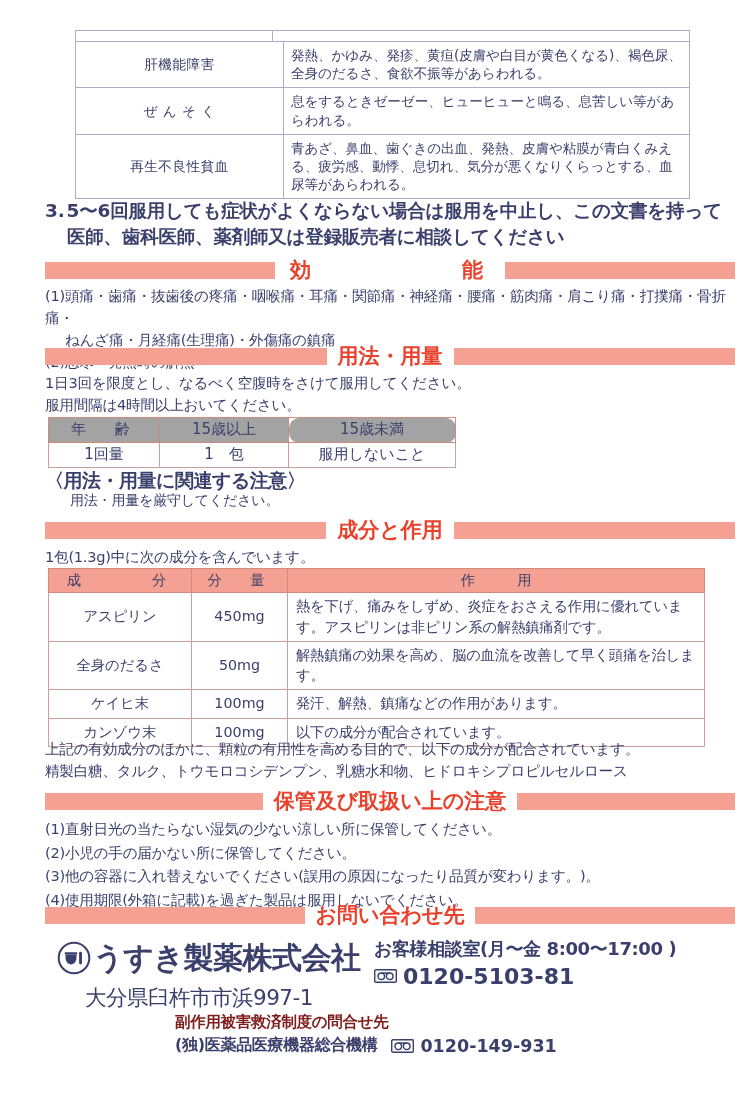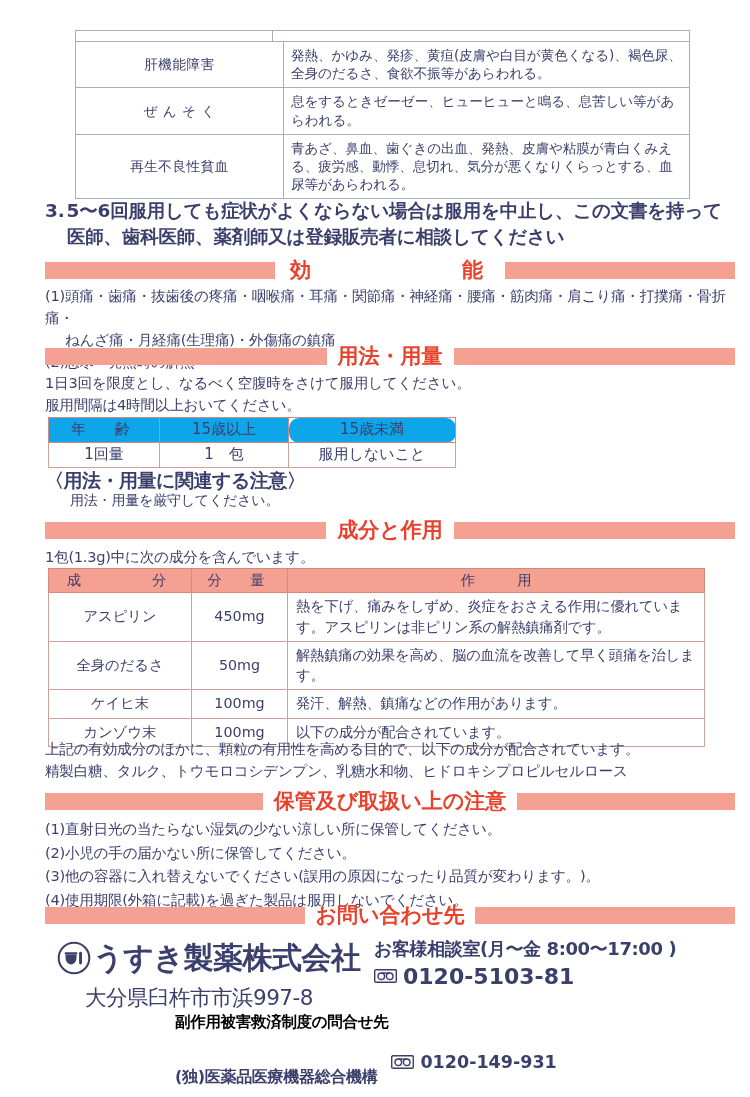--- a/index.html
+++ b/index.html
@@ -85,21 +85,21 @@
     width:404px;
   }
   .dose-table td{
     border:1px solid #c9a29c;
     text-align:center;
     font-size:15px;
     color:#3b3f6b;
     height:21px;
     padding:1px 0 2px 0;
   }
-  .dose-table tr.hdr td{background:#0ea5e9;border-color:#d08a7e;}
+  .dose-table tr.hdr td{background:#a3a3a3;border-color:#d08a7e;}
   .dose-table td.c1{width:110px;}
   .dose-table td.c2{width:128px;}
   .dose-table td.c3{width:166px;border-radius:10px;}
   .sp-wide{letter-spacing:7px;padding-left:7px;}
 
   
   .sub-head{
     position:absolute;left:45px;
     font-size:19px;font-weight:bold;color:#3b3f6b;letter-spacing:-0.5px;
   }
@@ -143,23 +143,23 @@
     position:absolute;left:85px;top:983px;
     font-size:21.5px;color:#3b3f6b;letter-spacing:-0.5px;
   }
   .contact-block{position:absolute;left:374px;top:938px;}
   .contact-l1{font-size:18px;font-weight:bold;color:#3b3f6b;letter-spacing:-0.4px;line-height:1.25;white-space:nowrap;}
   .contact-l2{display:flex;align-items:center;margin-top:3px;}
   .tel-num{font-size:22px;font-weight:bold;color:#3b3f6b;letter-spacing:0px;margin-left:6px;}
   .freedial{width:23px;height:14px;flex:0 0 auto;}
 
   .pmda-block{position:absolute;left:175px;top:1012px;}
-  .pmda-l1{font-size:15.5px;font-weight:bold;color:#000000;letter-spacing:-0.3px;}
+  .pmda-l1{font-size:15.5px;font-weight:bold;color:#7f1d1d;letter-spacing:-0.3px;}
   .pmda-l2{display:flex;align-items:center;margin-top:2px;}
-  .pmda-name{font-size:16px;font-weight:bold;color:#3b3f6b;letter-spacing:-0.3px;margin-top:32px;}
+  .pmda-name{font-size:16px;font-weight:bold;color:#3b3f6b;letter-spacing:-0.3px;}
   .pmda-tel{font-size:17.5px;font-weight:bold;color:#3b3f6b;margin-left:6px;}
   .pmda-l2 .freedial{margin-left:14px;}
 </style>
 </head>
 <body>
 
 <div class="page">
 
   <div class="se-top-line"></div>
   <div class="se-vert-l"></div>
@@ -294,21 +294,21 @@
   <div class="logo-wrap">
     <svg class="logo-mark" viewBox="0 0 40 40">
       <circle cx="20" cy="20" r="18" fill="none" stroke="#3b3f6b" stroke-width="2.4"></circle>
       <path d="M10 16 h13 v2.5 c0 5.5 -2.6 9 -6.5 9 s-6.5 -3.5 -6.5 -9 z" fill="#3b3f6b"></path>
       <rect x="9" y="13.2" width="15" height="2.6" rx="1" fill="#3b3f6b"></rect>
       <rect x="26" y="12.5" width="3.4" height="15" rx="1.6" fill="#3b3f6b"></rect>
     </svg>
     <div class="company">うすき製薬株式会社</div>
   </div>
 
-  <div class="address">大分県臼杵市市浜997-8</div>
+  <div class="address">大分県臼杵市市浜997-1</div>
 
   <div class="contact-block">
     <div class="contact-l1">お客様相談室(月〜金 8:00〜17:00 )</div>
     <div class="contact-l2">
       <svg class="freedial" viewBox="0 0 30 18">
         <rect x="0.9" y="0.9" width="28.2" height="16.2" rx="1.6" fill="none" stroke="#3b3f6b" stroke-width="1.9"></rect>
         <circle cx="9.5" cy="9.3" r="4.3" fill="none" stroke="#3b3f6b" stroke-width="1.9"></circle>
         <circle cx="20.5" cy="9.3" r="4.3" fill="none" stroke="#3b3f6b" stroke-width="1.9"></circle>
         <rect x="9.5" y="4.2" width="11" height="1.9" fill="#3b3f6b"></rect>
       </svg>

